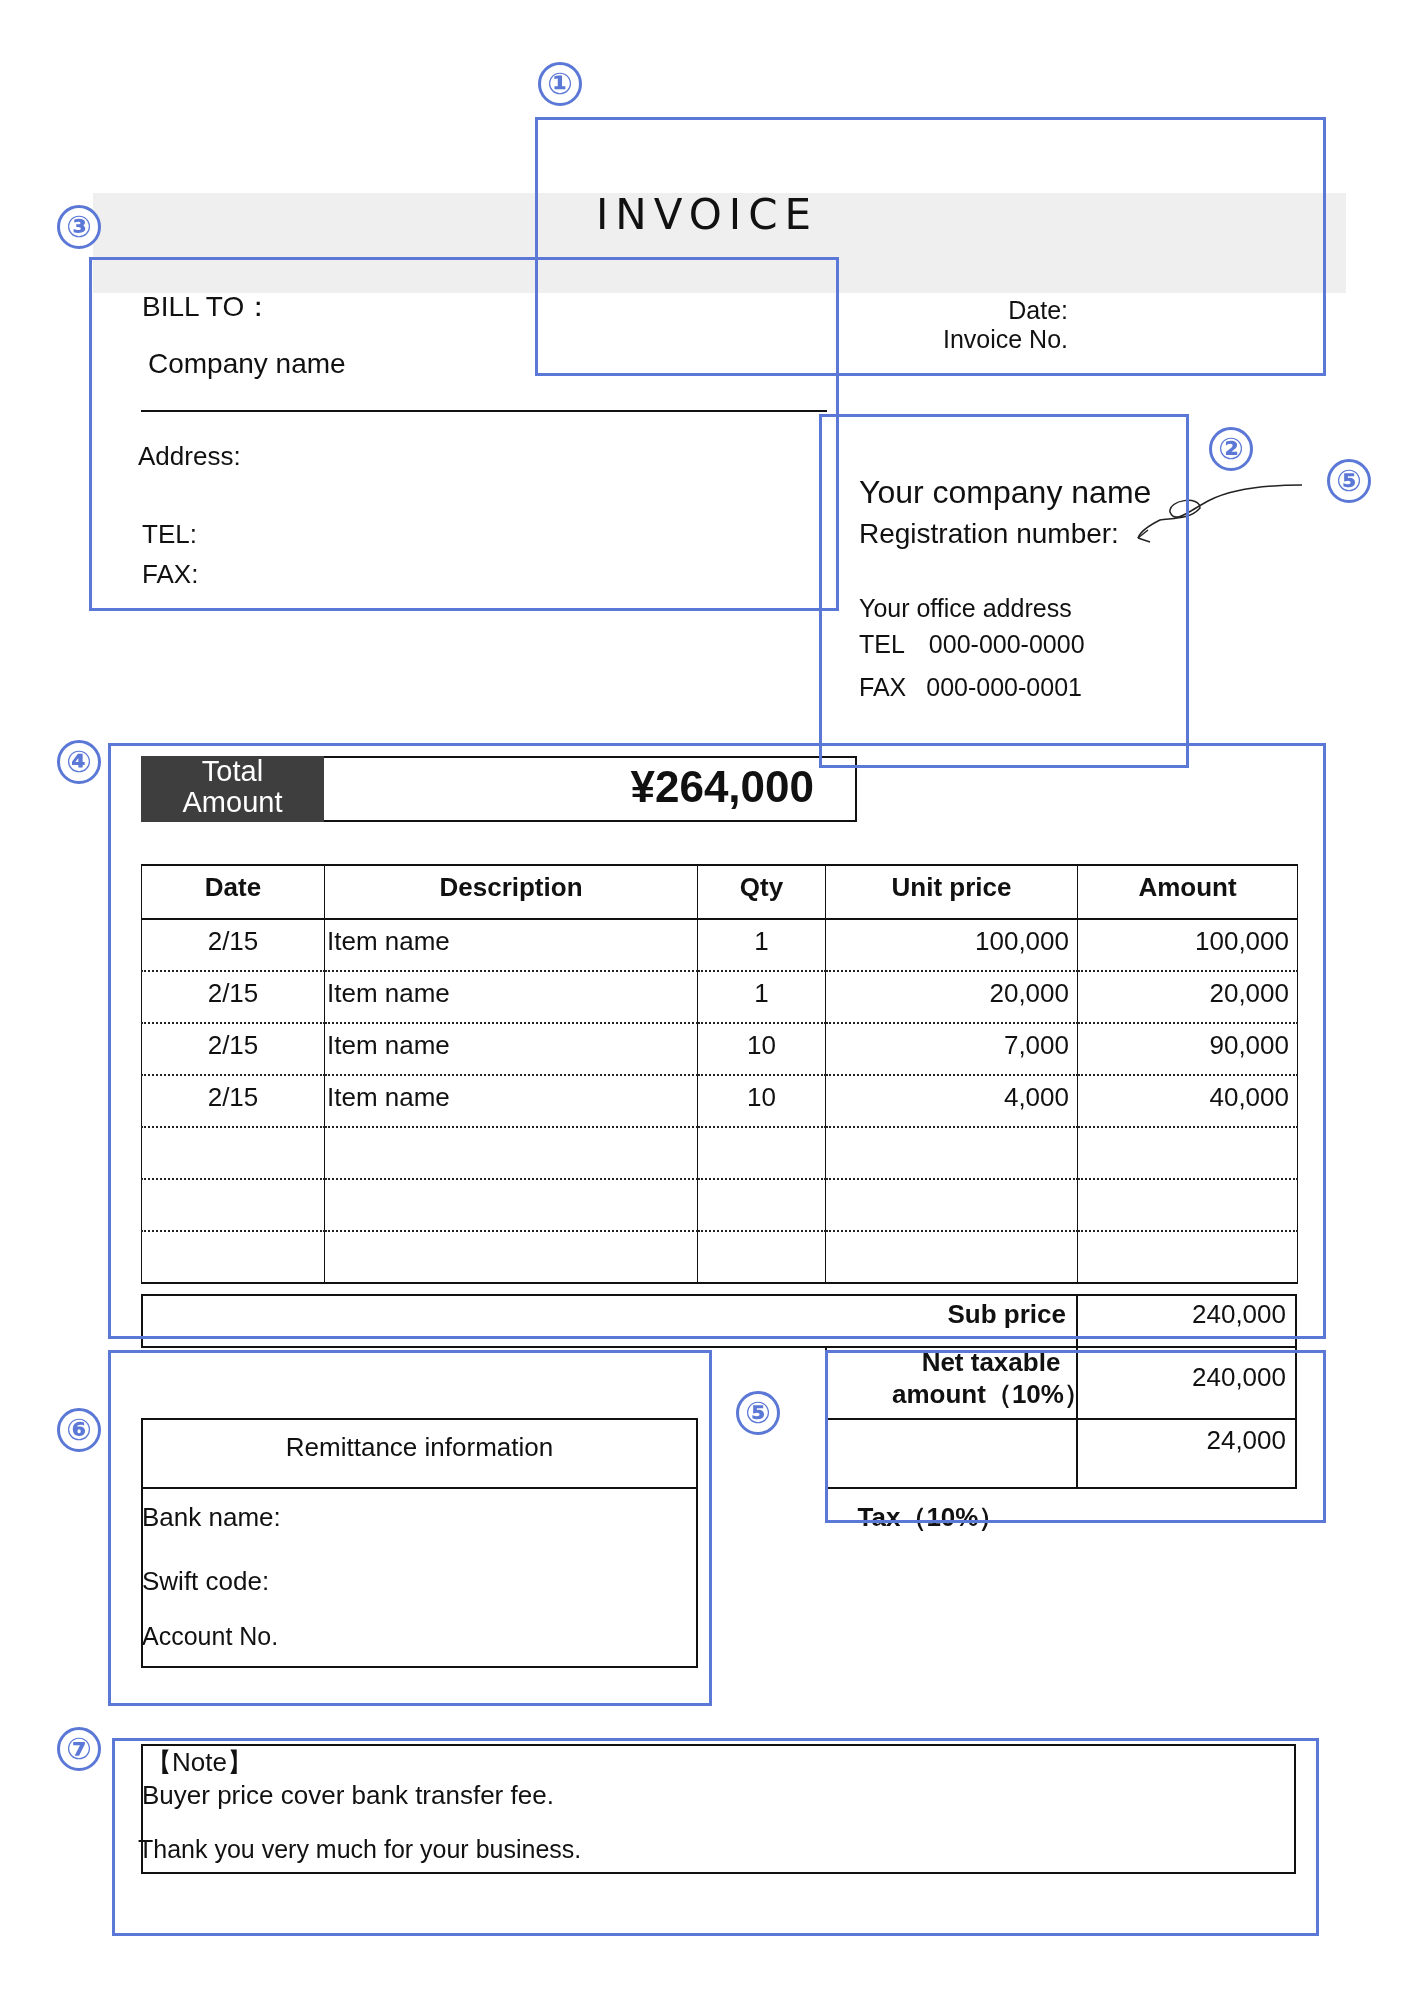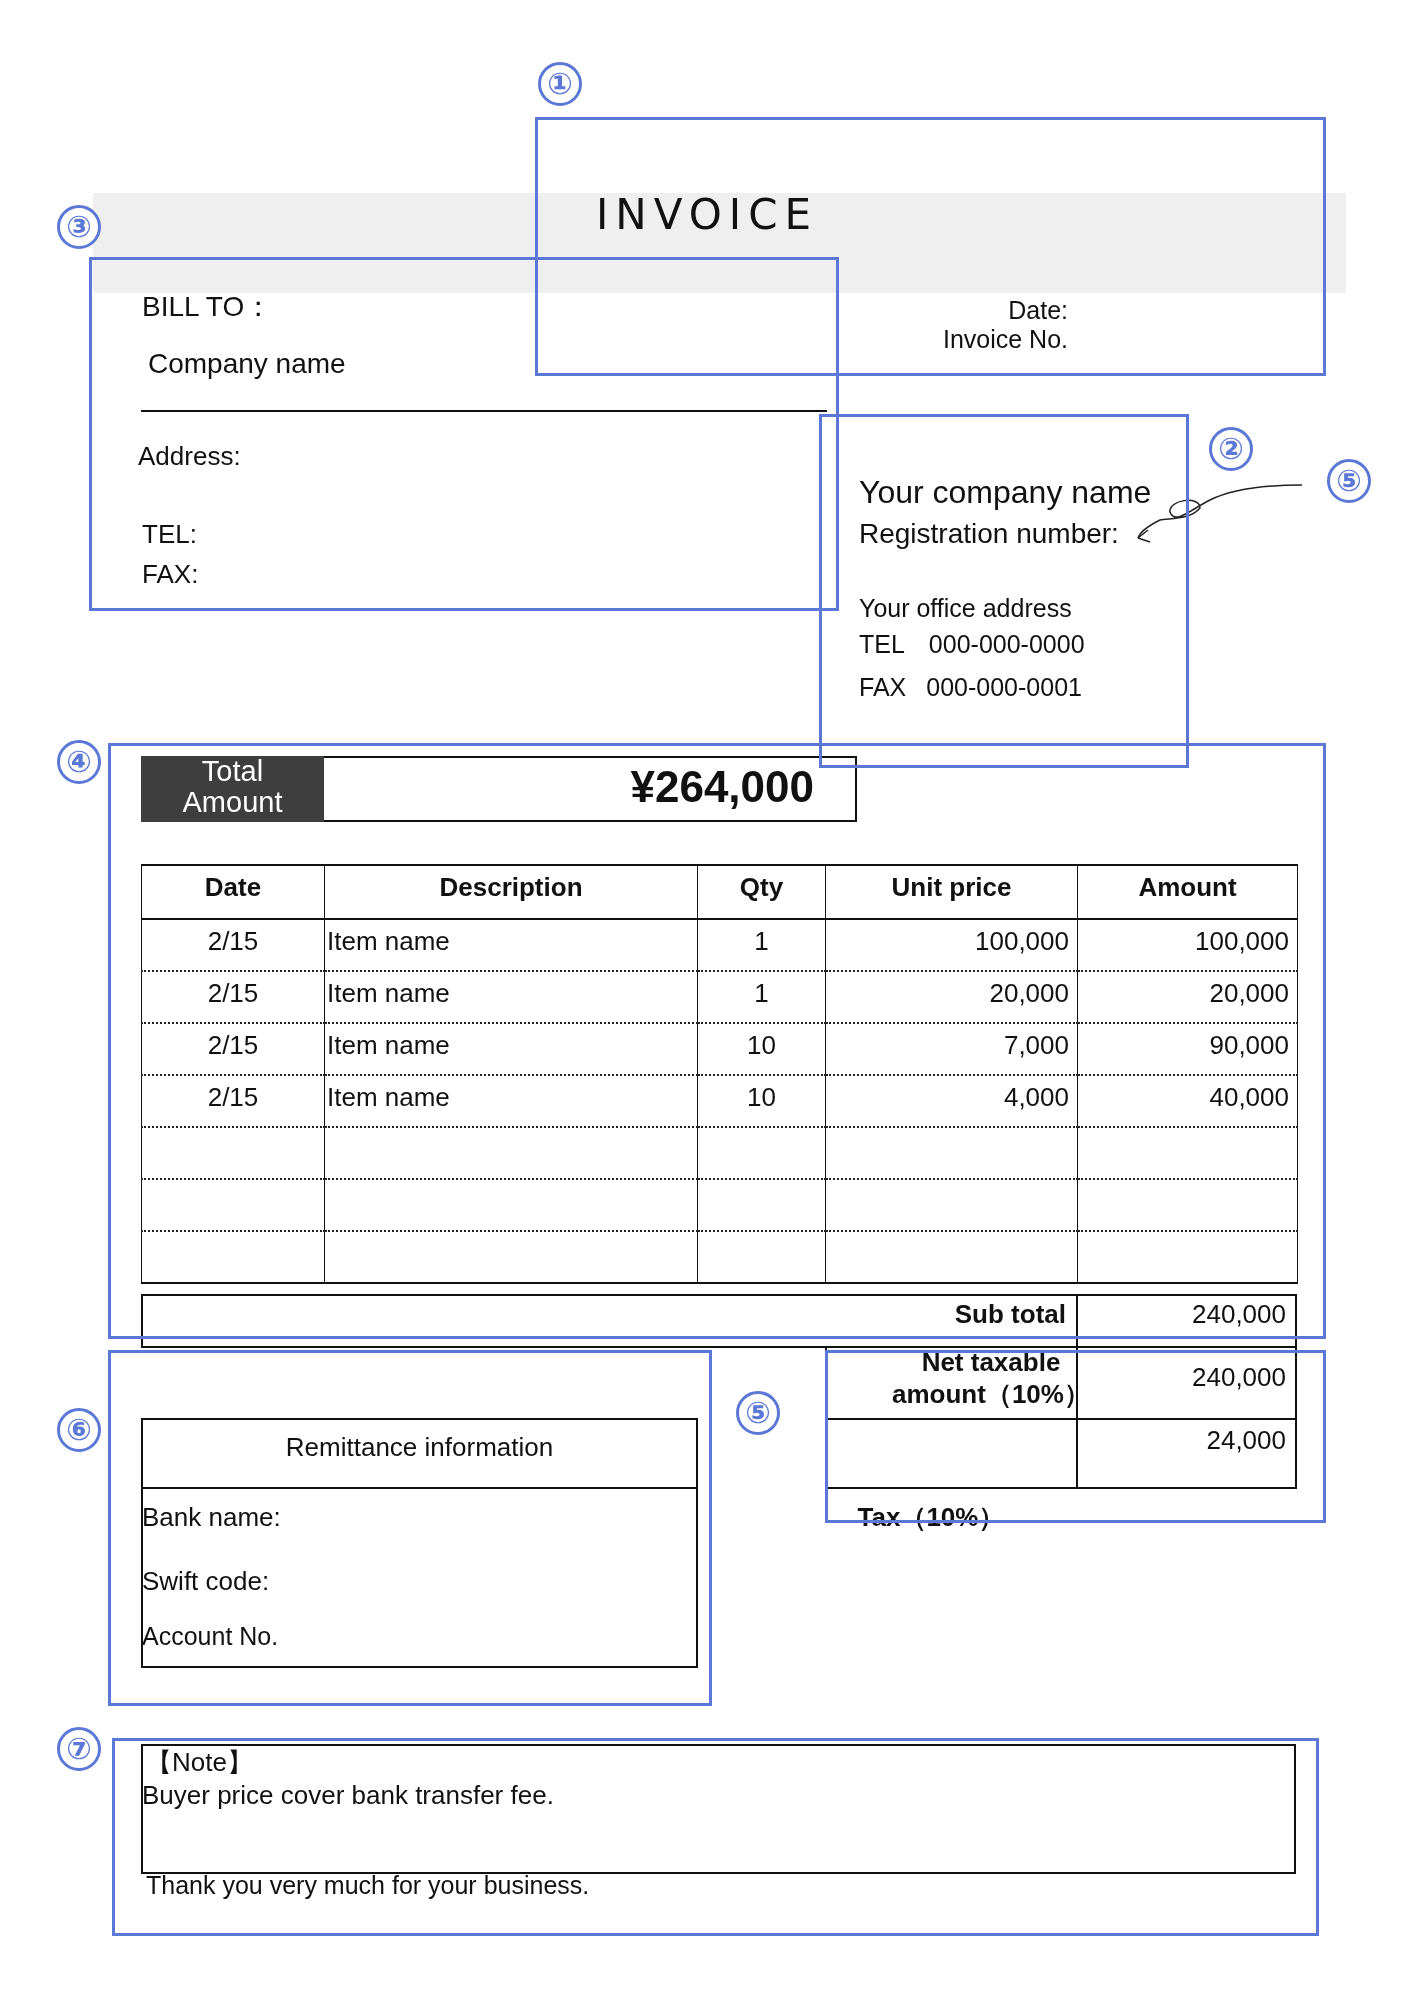--- a/index.html
+++ b/index.html
@@ -124,21 +124,21 @@
         <td></td>
         <td></td>
         <td></td>
         <td></td>
       </tr>
 </tbody>
   </table>
 
 <div class="sumrow" style="left:141px;top:1294px;width:1156px;height:54px;"></div>
 <div class="line" style="left:1076px;top:1294px;width:2px;height:195px;"></div>
-<div class="t b r f26" style="left:800px;top:1299px;width:266px;">Sub total</div>
+<div class="t b r f26" style="left:800px;top:1299px;width:266px;">Sub price</div>
 <div class="t r f26" style="left:1090px;top:1299px;width:196px;">240,000</div>
 <div class="sumrow" style="left:825px;top:1346px;width:472px;height:143px;border-top:none;"></div>
 <div class="line" style="left:825px;top:1418px;width:472px;height:2px;"></div>
 <div class="t b c f26" style="left:825px;top:1346px;width:276px;line-height:32px;padding-left:28px;">
     <div>Net taxable</div>
     <div>amount（10%）</div>
   </div>
 <div class="t r f26" style="left:1090px;top:1362px;width:196px;">240,000</div>
 <div class="t b c f26" style="left:825px;top:1500px;width:212px;">Tax（10%）</div>
 <div class="t r f26" style="left:1090px;top:1425px;width:196px;">24,000</div>
@@ -146,21 +146,21 @@
 <div class="abs remit"></div>
 <div class="line" style="left:141px;top:1487px;width:557px;height:2px;"></div>
 <div class="t c f26" style="left:141px;top:1432px;width:557px;">Remittance information</div>
 <div class="t f26" style="left:142px;top:1502px;">Bank name:</div>
 <div class="t f26" style="left:142px;top:1566px;">Swift code:</div>
 <div class="t f25" style="left:142px;top:1622px;">Account No.</div>
 
 <div class="abs note"></div>
 <div class="t f26" style="left:146px;top:1745px;">【Note】</div>
 <div class="t f26" style="left:142px;top:1780px;">Buyer price cover bank transfer fee.</div>
-<div class="t f25" style="left:146px;top:1835px;margin-top:36px;">Thank you very much for your business.</div>
+<div class="t f25" style="left:138px;top:1835px;">Thank you very much for your business.</div>
 
 <div class="anno" style="left:535px;top:117px;width:791px;height:259px;"></div>
 <div class="anno" style="left:89px;top:257px;width:750px;height:354px;"></div>
 <div class="anno" style="left:819px;top:414px;width:370px;height:354px;"></div>
 <div class="anno" style="left:108px;top:743px;width:1218px;height:596px;"></div>
 <div class="anno" style="left:108px;top:1350px;width:604px;height:356px;"></div>
 <div class="anno" style="left:825px;top:1350px;width:501px;height:173px;"></div>
 <div class="anno" style="left:112px;top:1738px;width:1207px;height:198px;"></div>
 
 <div class="num" style="left:538px;top:62px;">①</div>

